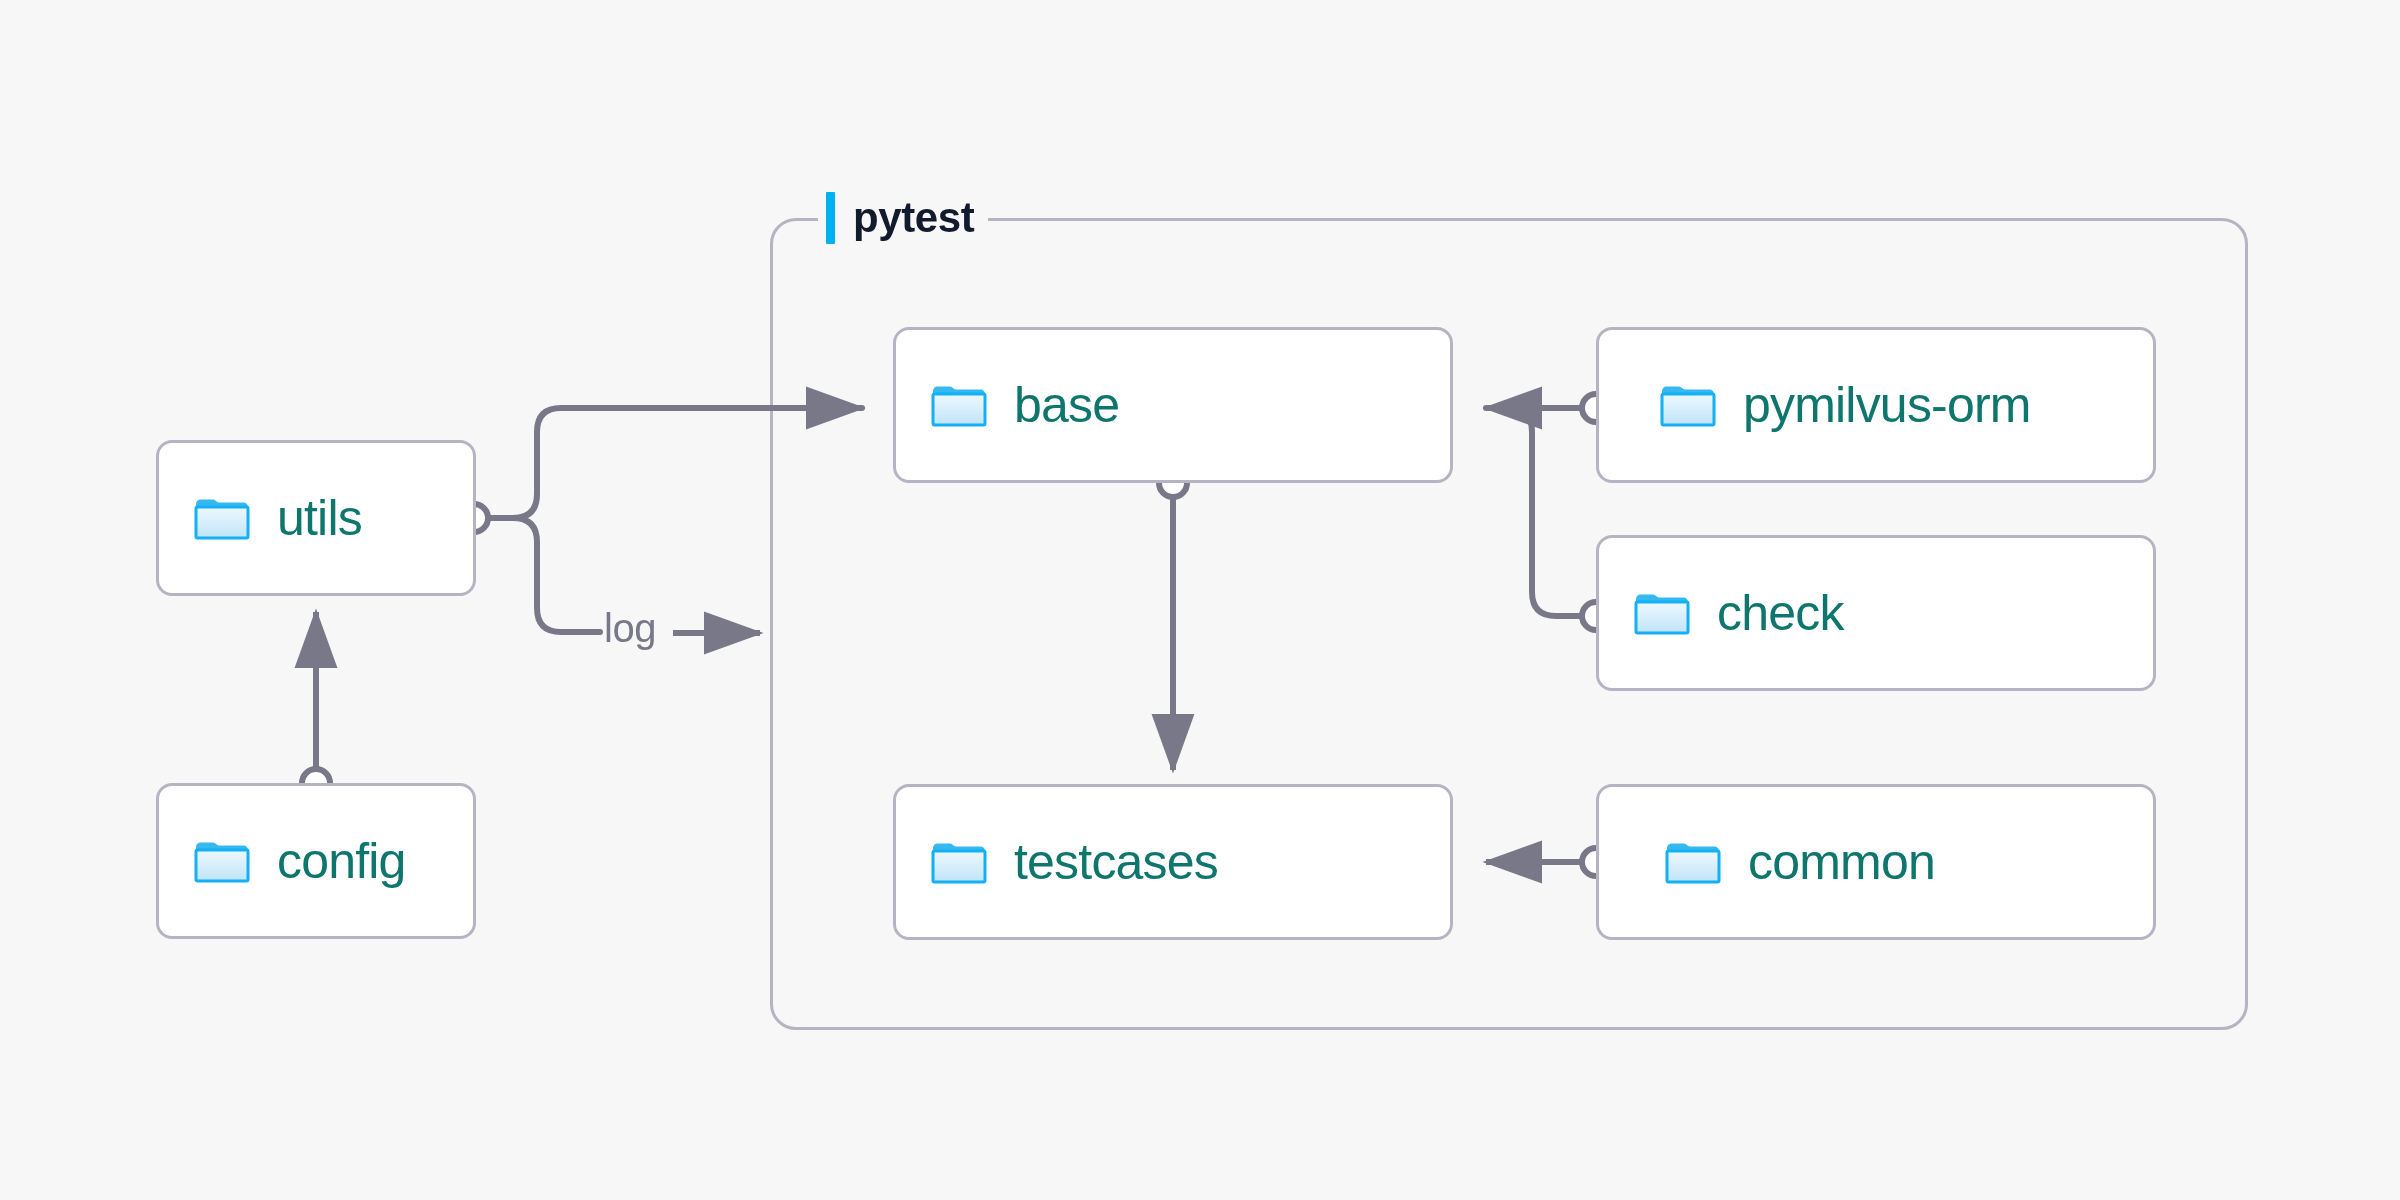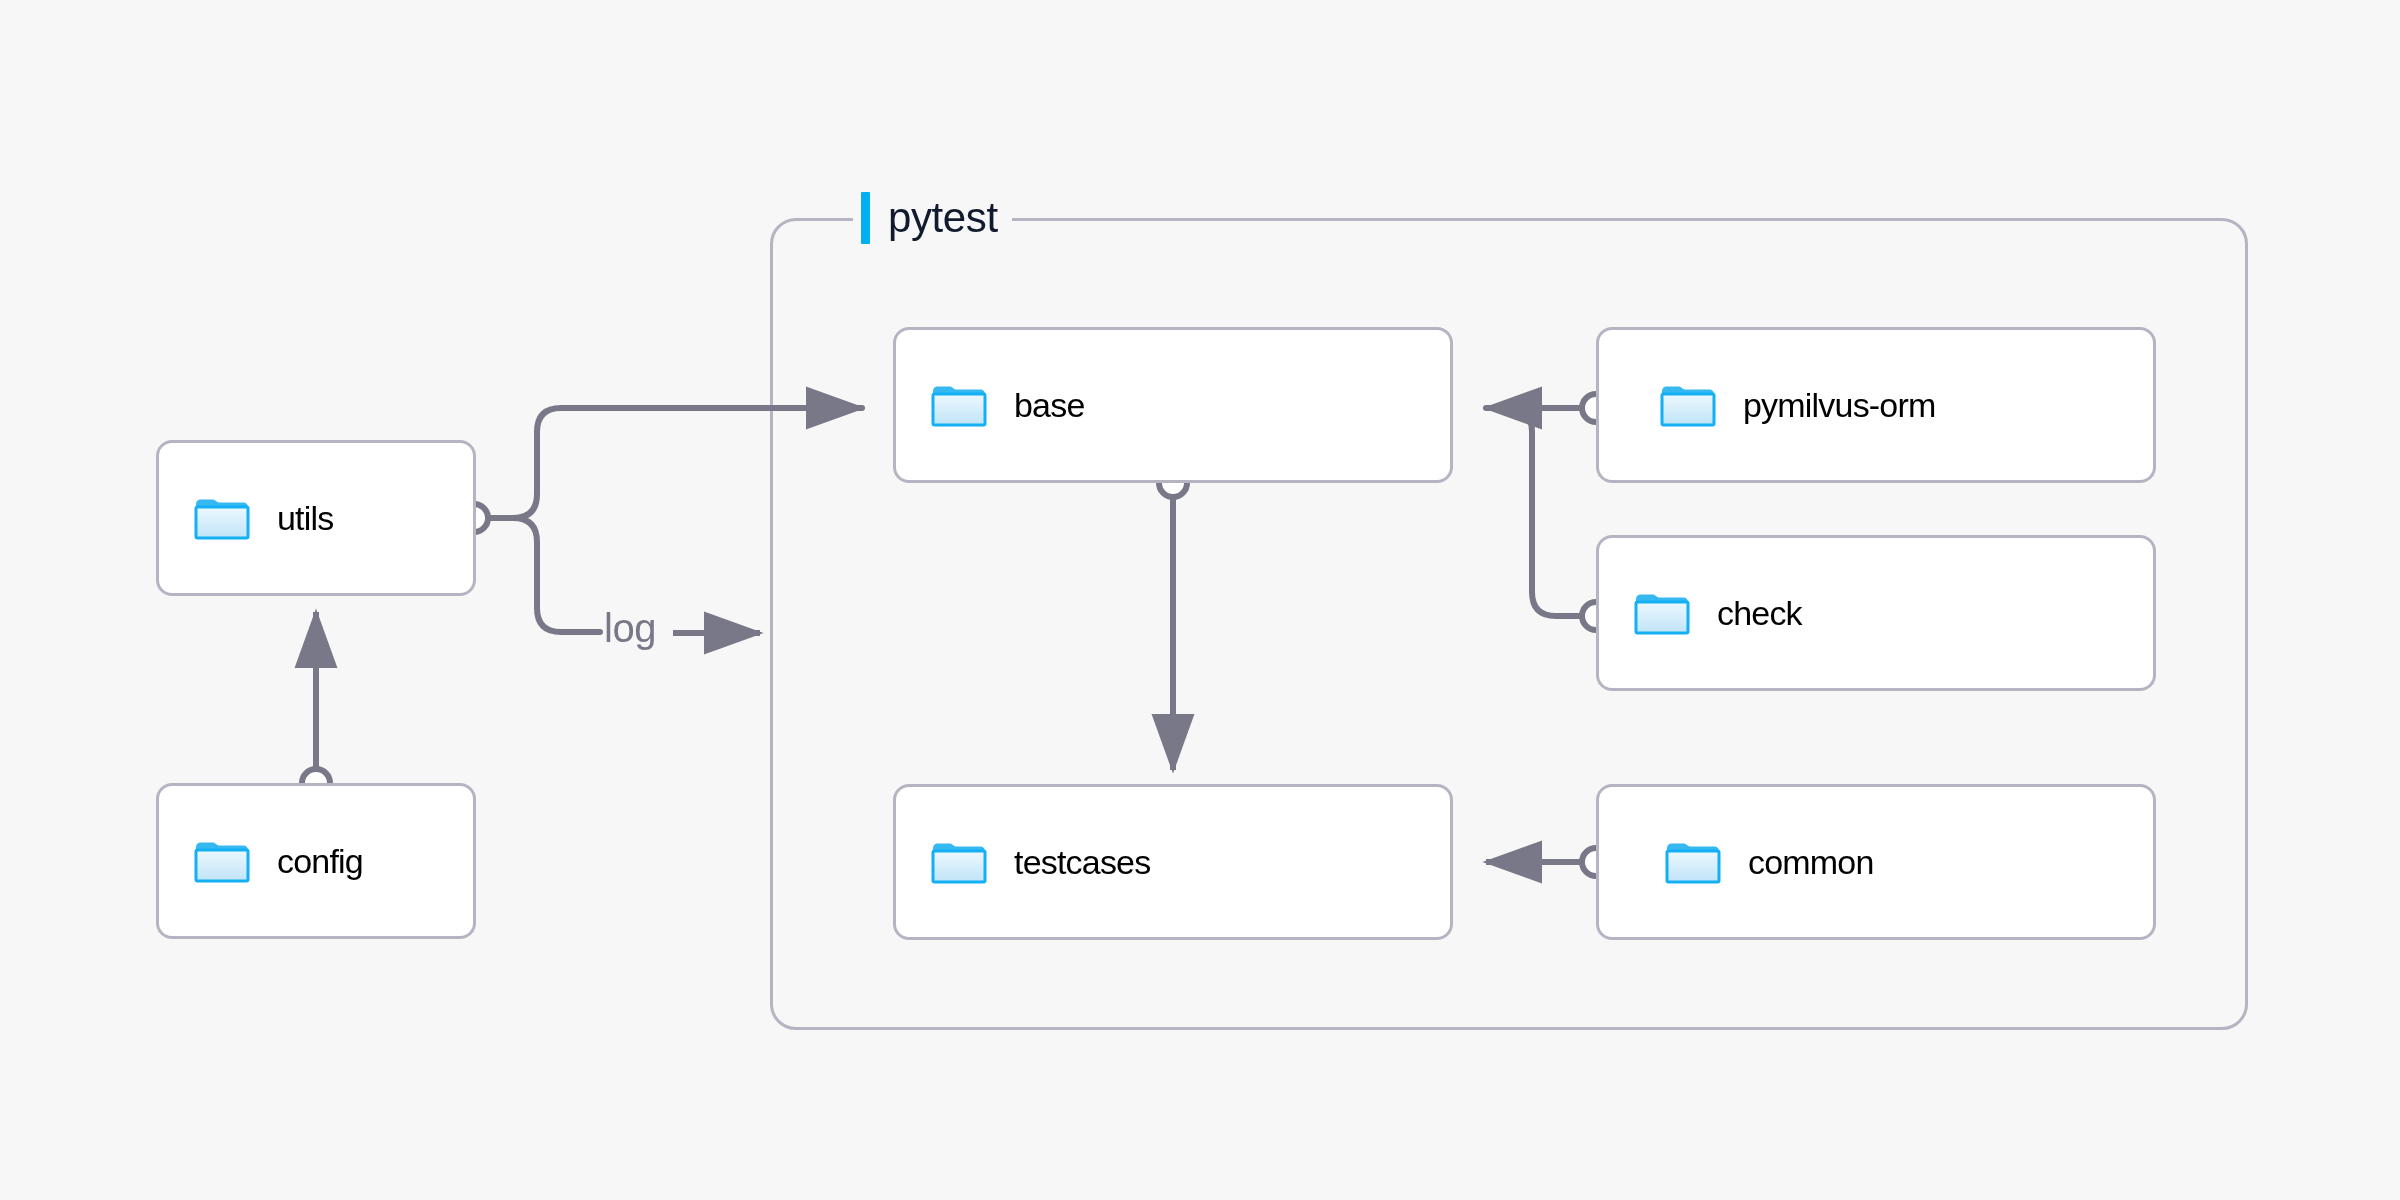--- a/index.html
+++ b/index.html
@@ -60,22 +60,22 @@
     align-items: center;
     z-index: 4;
   }
   .node-inner {
     display: flex;
     align-items: center;
     gap: 26px;
     padding-left: 34px;
   }
   .node-label {
-    font-size: 34px;
-    color: #000000;
+    font-size: 50px;
+    color: #0f766e;
     letter-spacing: -0.8px;
     white-space: nowrap;
     line-height: 1;
   }
   .folder-icon {
     flex: none;
     width: 58px;
     height: 46px;
     display: block;
   }
@@ -146,21 +146,21 @@
     <circle cx="1596" cy="408" r="14" fill="#ffffff" stroke="#787888" stroke-width="6"></circle>
     <circle cx="1596" cy="616" r="14" fill="#ffffff" stroke="#787888" stroke-width="6"></circle>
 
     <g>
       <path d="M 1582 862 L 1486 862" fill="none" stroke="#787888" stroke-width="6" stroke-linecap="butt" marker-end="url(#arrowhead)"></path>
     </g>
     <circle cx="1596" cy="862" r="14" fill="#ffffff" stroke="#787888" stroke-width="6"></circle>
   </svg>
 
   <div class="group-box" style="left:770px; top:218px; width:1478px; height:812px;"></div>
-  <div class="group-label" style="left:853px; top:187px;">
+  <div class="group-label" style="left:818px; top:187px;font-weight:bold;">
     <span class="group-accent"></span>
     <span class="group-label-text">pytest</span>
   </div>
 
   <div class="node" style="left:156px; top:440px; width:320px; height:156px;">
     <div class="node-inner">
       <svg class="folder-icon" viewBox="0 0 58 46">
         <path d="M3 10 C3 6 5 4.5 8 4.5 L20 4.5 C22.5 4.5 23.5 7.5 26 7.5 L50 7.5 C53 7.5 55 9 55 12.5 L55 16 L3 16 Z" fill="#36b8f0"></path>
         <rect x="3" y="12" width="52" height="31" rx="1.5" fill="url(#folderGrad)" stroke="#13b0f5" stroke-width="3"></rect>
       </svg>

